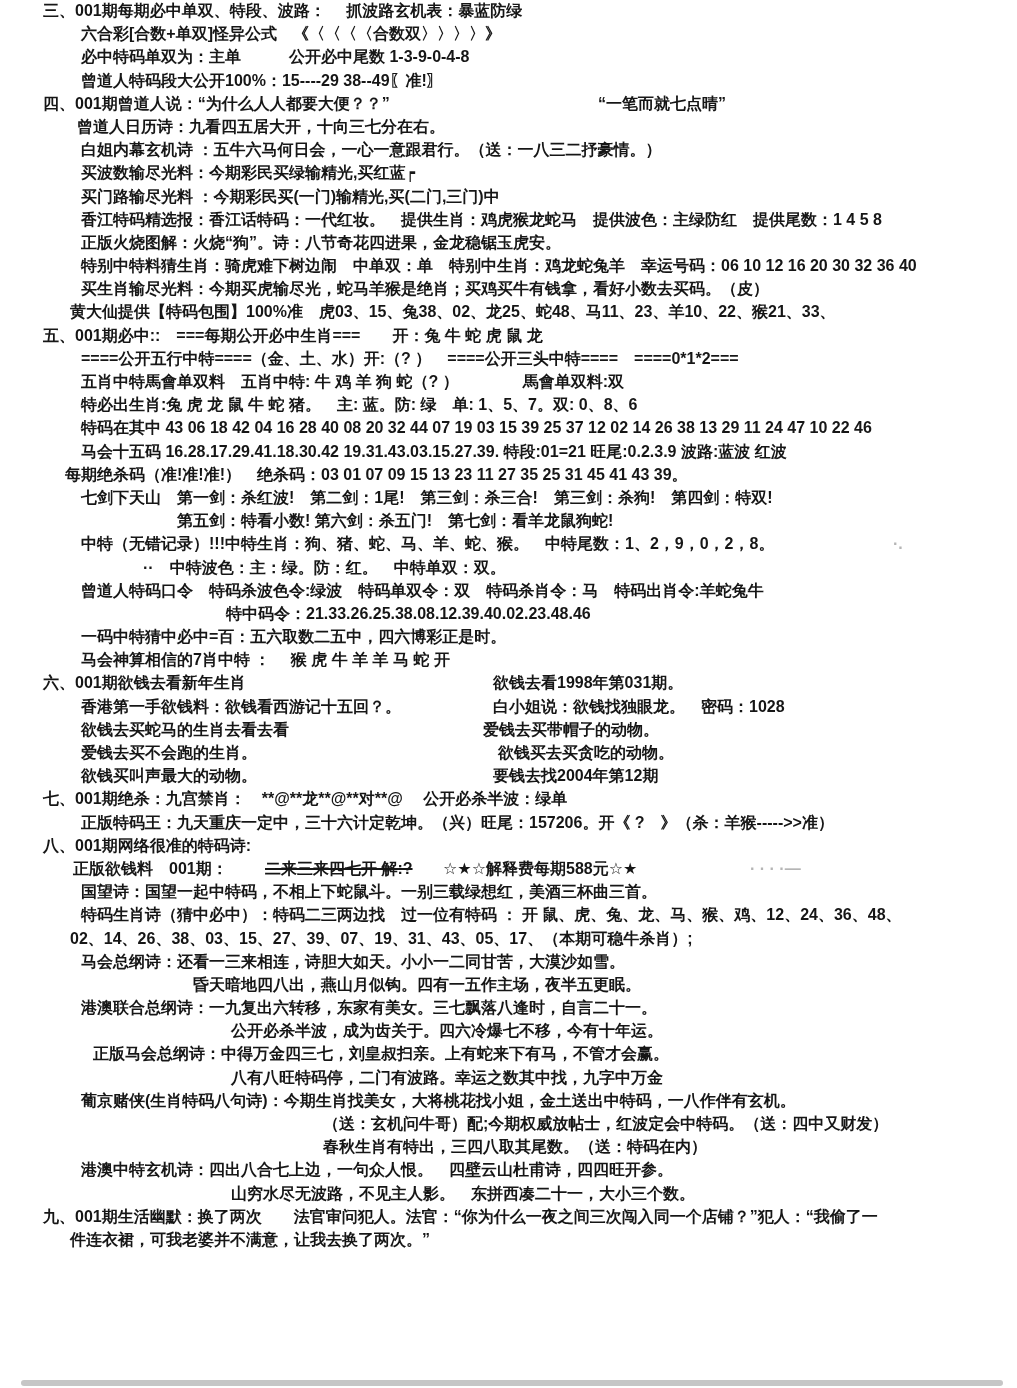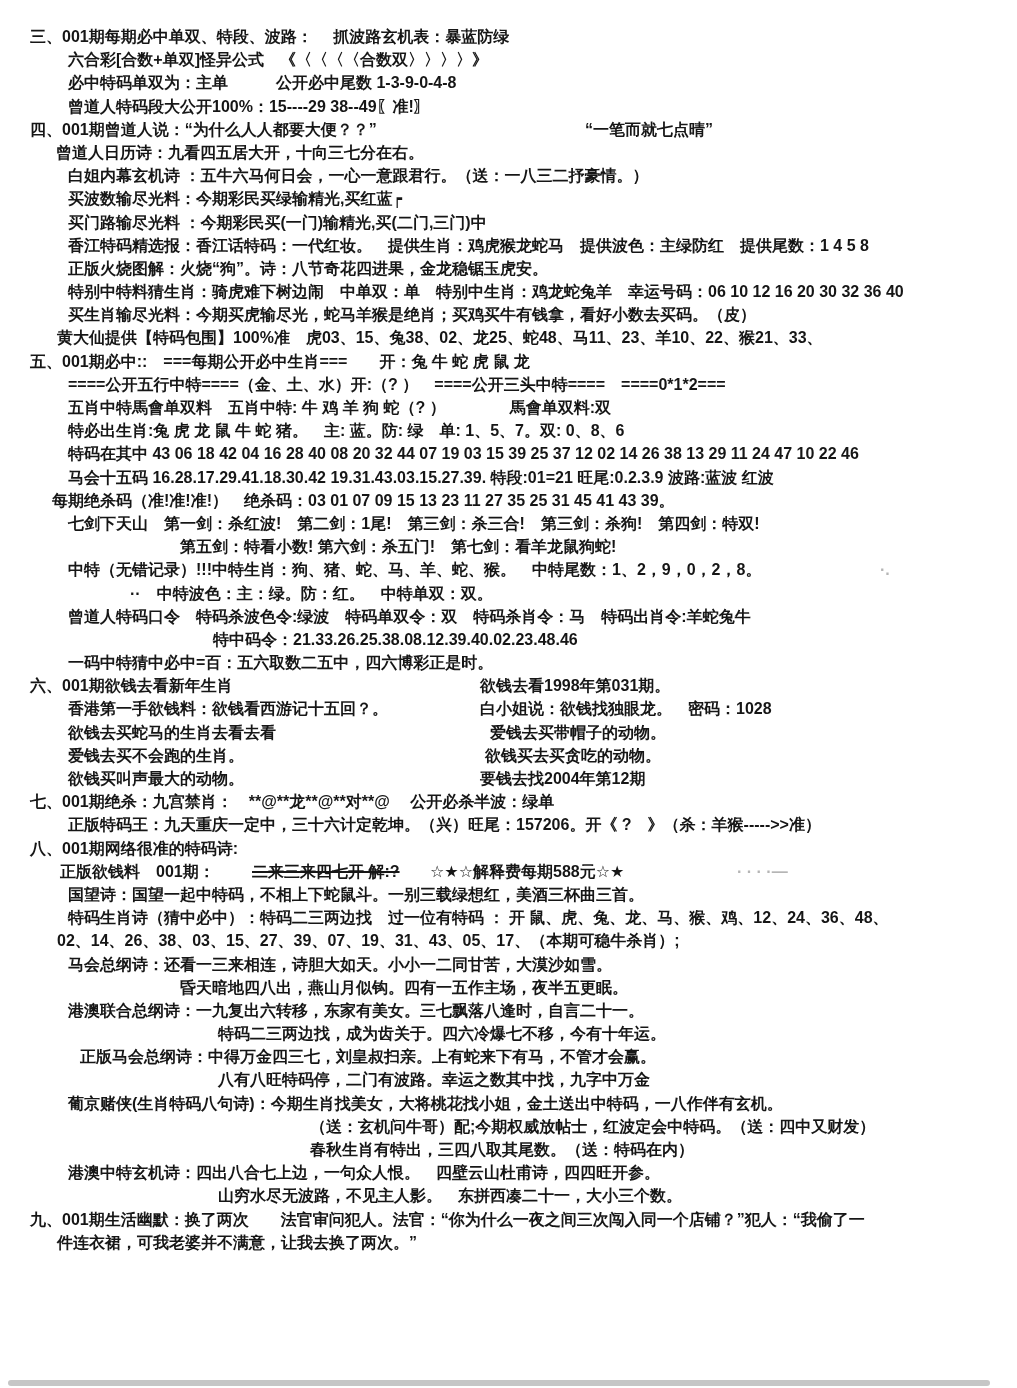--- a/index.html
+++ b/index.html
@@ -5,21 +5,21 @@
   html,body{margin:0;padding:0;}
   body{
     width:1017px;height:1388px;
     background:#ffffff;
     font-family:"Liberation Sans","DejaVu Sans",sans-serif;
     font-weight:bold;
     color:#161616;
     overflow:hidden;
     position:relative;
   }
-  #doc{position:relative;padding-top:26px;height:100%;box-sizing:border-box;}
+  #doc{position:relative;height:100%;box-sizing:border-box;margin-left:13px;}
   .line{position:relative;height:23.2px;}
   .seg{position:absolute;top:0;white-space:nowrap;font-size:16px;line-height:22px;}
   .seg.strike{text-decoration:line-through;text-decoration-thickness:2px;}
   .seg.faint{color:#b5b5b5;}
   .hscrollbar{position:absolute;left:8px;bottom:2px;width:982px;height:6px;background:#c6c6c6;border-radius:3px;}
 </style>
 </head>
 <body>
 
 <div id="doc">
@@ -34,21 +34,21 @@
         <span class="seg" style="left: 68px;">必中特码单双为：主单　　　公开必中尾数 1-3-9-0-4-8</span>
       </div>
       <div class="line">
         <span class="seg" style="left: 68px;">曾道人特码段大公开100%：15----29 38--49〖准!〗</span>
       </div>
       <div class="line">
         <span class="seg" style="left: 30px;">四、001期曾道人说：“为什么人人都要大便？？”</span>
         <span class="seg" style="left: 585px;">“一笔而就七点晴”</span>
       </div>
       <div class="line">
-        <span class="seg" style="left: 56px;">曾道人日历诗：九看四五居大开，十向三七分在右。</span>
+        <span class="seg" style="left: 64px;">曾道人日历诗：九看四五居大开，十向三七分在右。</span>
       </div>
       <div class="line">
         <span class="seg" style="left: 68px;">白姐内幕玄机诗 ：五牛六马何日会，一心一意跟君行。（送：一八三二抒豪情。）</span>
       </div>
       <div class="line">
         <span class="seg" style="left: 68px;">买波数输尽光料：今期彩民买绿输精光,买红蓝┍</span>
       </div>
       <div class="line">
         <span class="seg" style="left: 68px;">买门路输尽光料 ：今期彩民买(一门)输精光,买(二门,三门)中</span>
       </div>
@@ -85,49 +85,52 @@
       <div class="line">
         <span class="seg" style="left: 68px;">马会十五码 16.28.17.29.41.18.30.42 19.31.43.03.15.27.39. 特段:01=21 旺尾:0.2.3.9 波路:蓝波 红波</span>
       </div>
       <div class="line">
         <span class="seg" style="left: 52px;">每期绝杀码（准!准!准!）　绝杀码：03 01 07 09 15 13 23 11 27 35 25 31 45 41 43 39。</span>
       </div>
       <div class="line">
         <span class="seg" style="left: 68px;">七剑下天山　第一剑：杀红波!　第二剑：1尾!　第三剑：杀三合!　第三剑：杀狗!　第四剑：特双!</span>
       </div>
       <div class="line">
-        <span class="seg" style="left: 180px;">第五剑：特看小数! 第六剑：杀五门!　第七剑：看羊龙鼠狗蛇!</span>
+        <span class="seg" style="left: 164px;">第五剑：特看小数! 第六剑：杀五门!　第七剑：看羊龙鼠狗蛇!</span>
       </div>
       <div class="line">
         <span class="seg" style="left: 68px;">中特（无错记录）!!!中特生肖：狗、猪、蛇、马、羊、蛇、猴。　中特尾数：1、2，9，0，2，8。</span>
         <span class="seg faint" style="left: 880px;">·.</span>
       </div>
       <div class="line">
         <span class="seg" style="left: 130px;">··　中特波色：主：绿。防：红。　中特单双：双。</span>
       </div>
       <div class="line">
         <span class="seg" style="left: 68px;">曾道人特码口令　特码杀波色令:绿波　特码单双令：双　特码杀肖令：马　特码出肖令:羊蛇兔牛</span>
       </div>
       <div class="line">
         <span class="seg" style="left: 213px;">特中码令：21.33.26.25.38.08.12.39.40.02.23.48.46</span>
       </div>
       <div class="line">
         <span class="seg" style="left: 68px;">一码中特猜中必中=百：五六取数二五中，四六博彩正是时。</span>
       </div>
       <div class="line">
+        <span class="seg" style="left: 68px;">马会神算相信的7肖中特 ：　 猴 虎 牛 羊 羊 马 蛇 开</span>
+      </div>
+      <div class="line">
         <span class="seg" style="left: 30px;">六、001期欲钱去看新年生肖</span>
         <span class="seg" style="left: 480px;">欲钱去看1998年第031期。</span>
       </div>
       <div class="line">
         <span class="seg" style="left: 68px;">香港第一手欲钱料：欲钱看西游记十五回？。</span>
         <span class="seg" style="left: 480px;">白小姐说：欲钱找独眼龙。　密码：1028</span>
       </div>
       <div class="line">
         <span class="seg" style="left: 68px;">欲钱去买蛇马的生肖去看去看</span>
-        <span class="seg" style="left: 490px;">爱钱去买带帽子的动物。</span>
+        <span class="seg" style="left: 470px;">爱钱去买带帽子的动物。</span>
       </div>
       <div class="line">
         <span class="seg" style="left: 68px;">爱钱去买不会跑的生肖。</span>
         <span class="seg" style="left: 485px;">欲钱买去买贪吃的动物。</span>
       </div>
       <div class="line">
         <span class="seg" style="left: 68px;">欲钱买叫声最大的动物。</span>
         <span class="seg" style="left: 480px;">要钱去找2004年第12期</span>
       </div>
       <div class="line">
@@ -157,21 +160,21 @@
       <div class="line">
         <span class="seg" style="left: 68px;">马会总纲诗：还看一三来相连，诗胆大如天。小小一二同甘苦，大漠沙如雪。</span>
       </div>
       <div class="line">
         <span class="seg" style="left: 180px;">昏天暗地四八出，燕山月似钩。四有一五作主场，夜半五更眠。</span>
       </div>
       <div class="line">
         <span class="seg" style="left: 68px;">港澳联合总纲诗：一九复出六转移，东家有美女。三七飘落八逢时，自言二十一。</span>
       </div>
       <div class="line">
-        <span class="seg" style="left: 218px;">特码二三两边找，成为齿关于。四六冷爆七不移，今有十年运。</span>
+        <span class="seg" style="left: 218px;">公开必杀半波，成为齿关于。四六冷爆七不移，今有十年运。</span>
       </div>
       <div class="line">
         <span class="seg" style="left: 80px;">正版马会总纲诗：中得万金四三七，刘皇叔扫亲。上有蛇来下有马，不管才会赢。</span>
       </div>
       <div class="line">
         <span class="seg" style="left: 218px;">八有八旺特码停，二门有波路。幸运之数其中找，九字中万金</span>
       </div>
       <div class="line">
         <span class="seg" style="left: 68px;">葡京赌侠(生肖特码八句诗)：今期生肖找美女，大将桃花找小姐，金土送出中特码，一八作伴有玄机。</span>
       </div>

